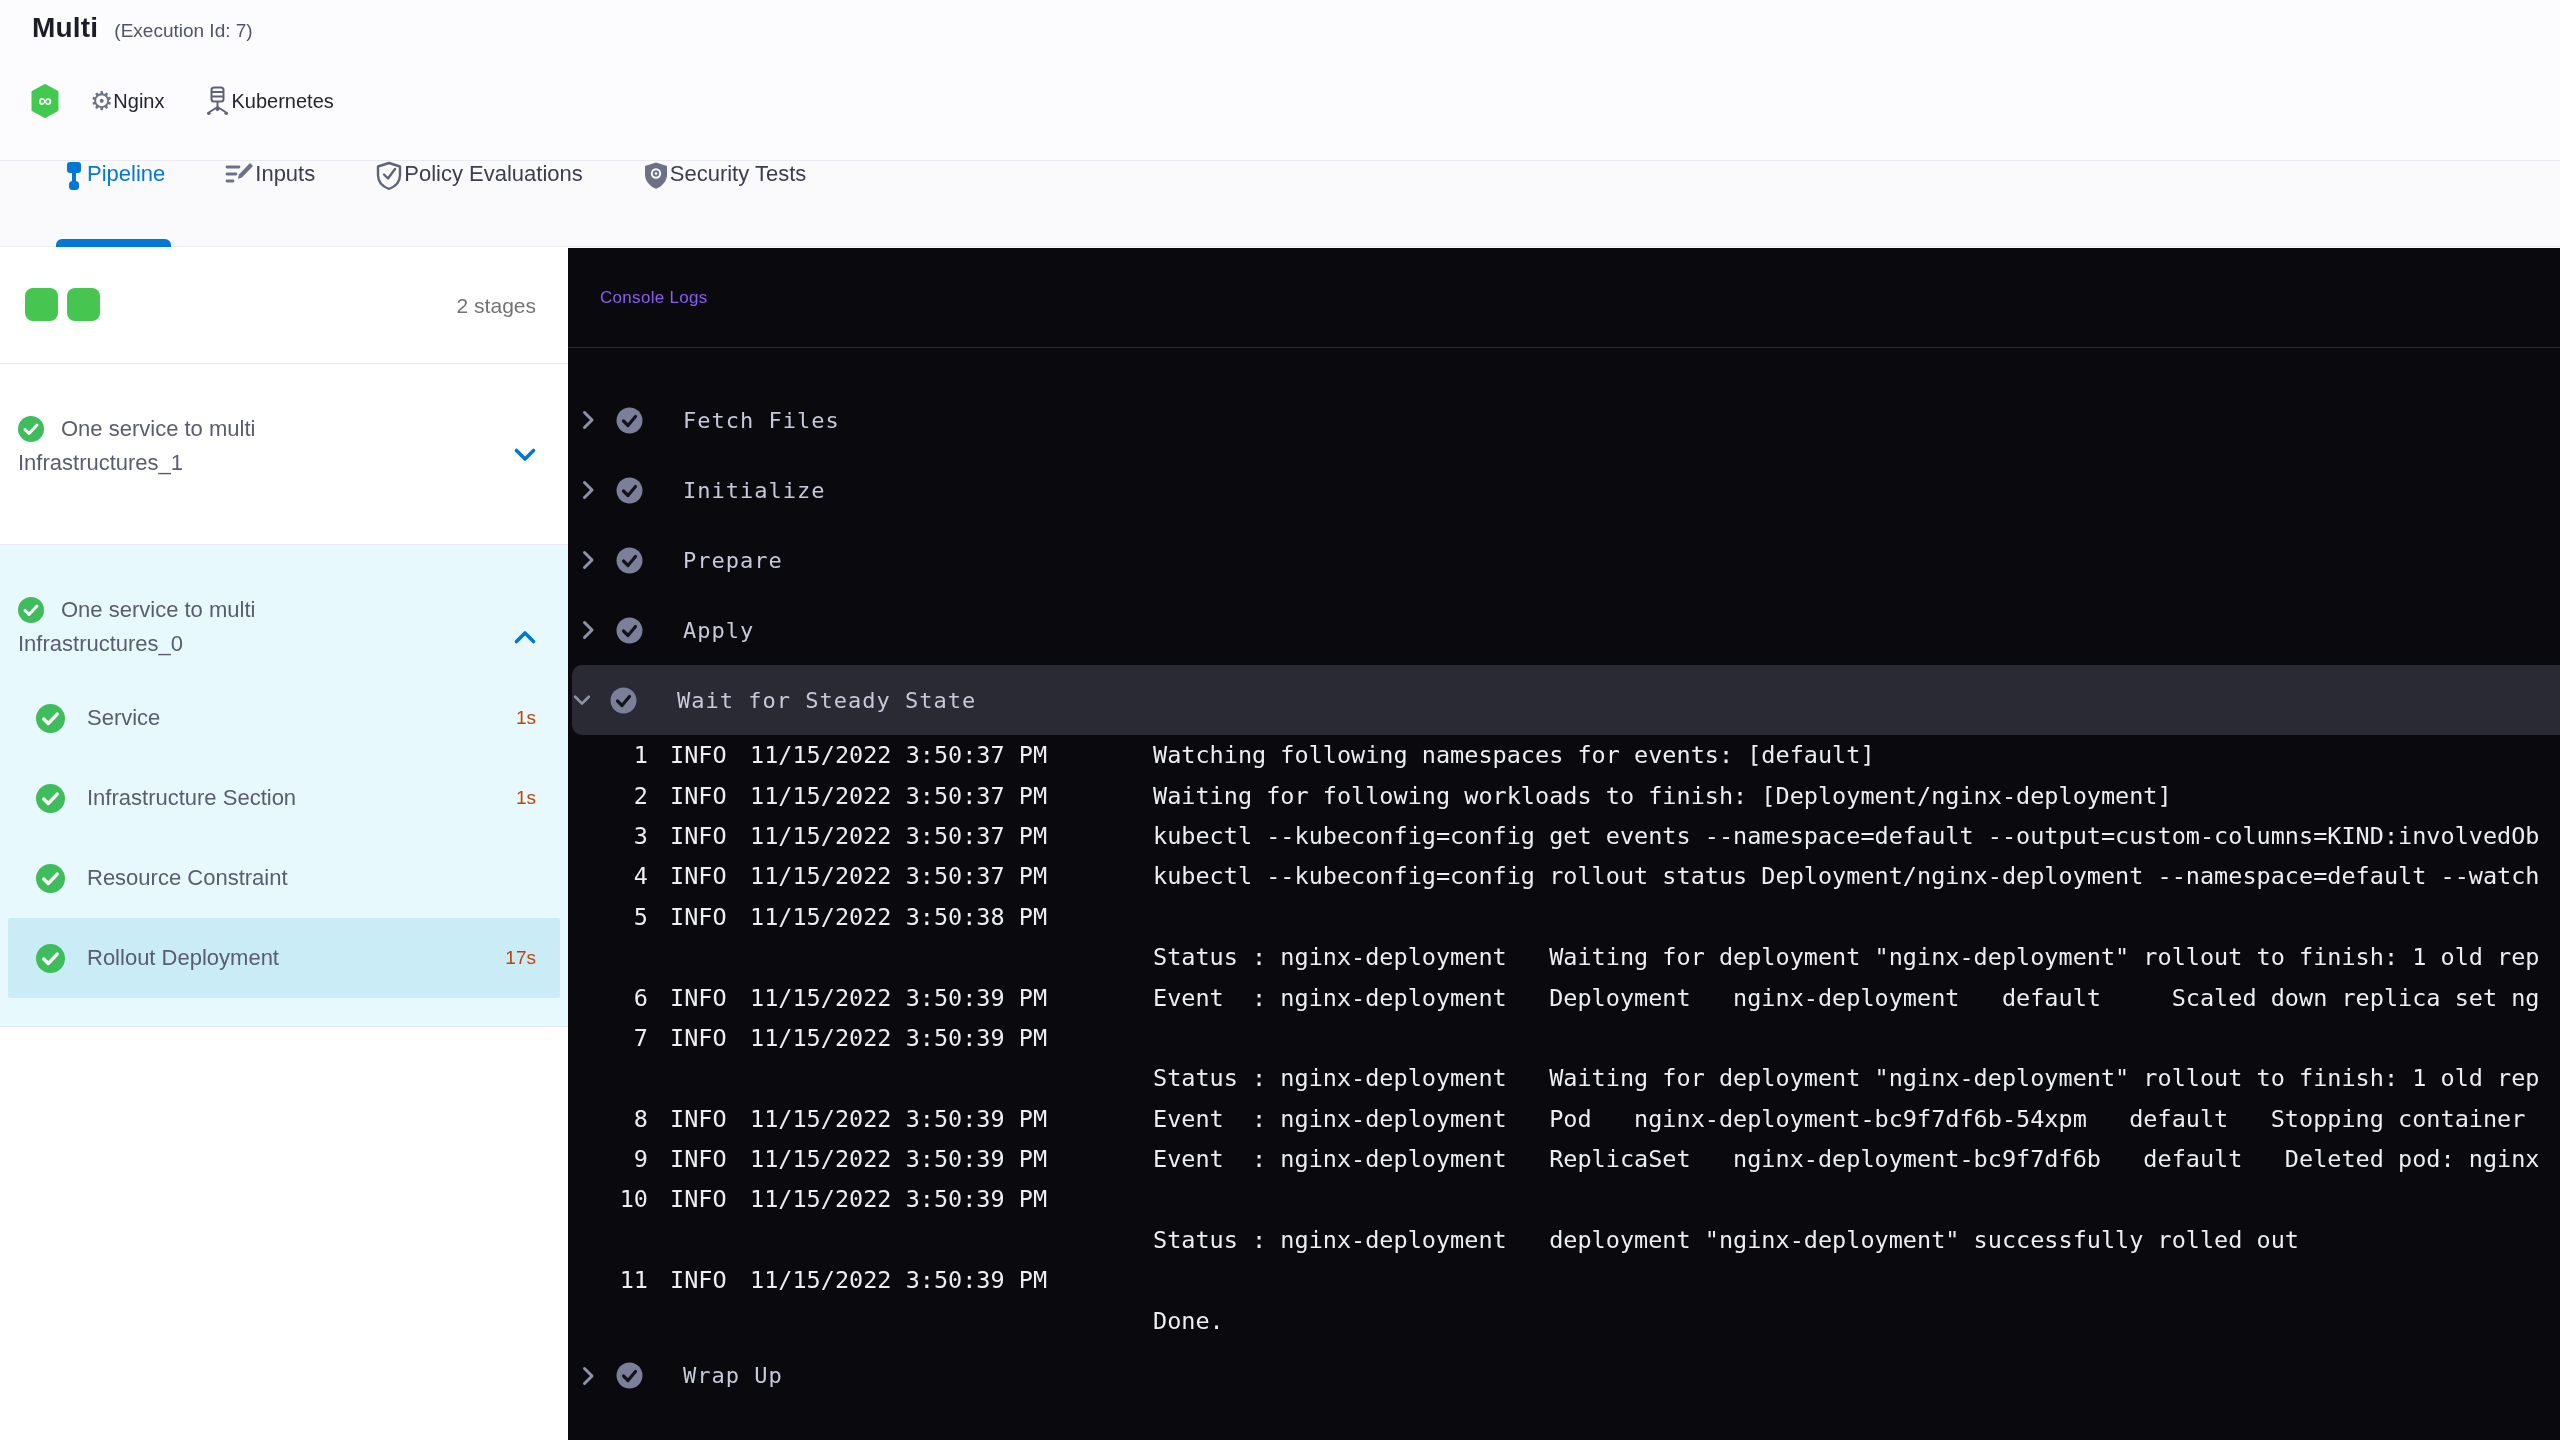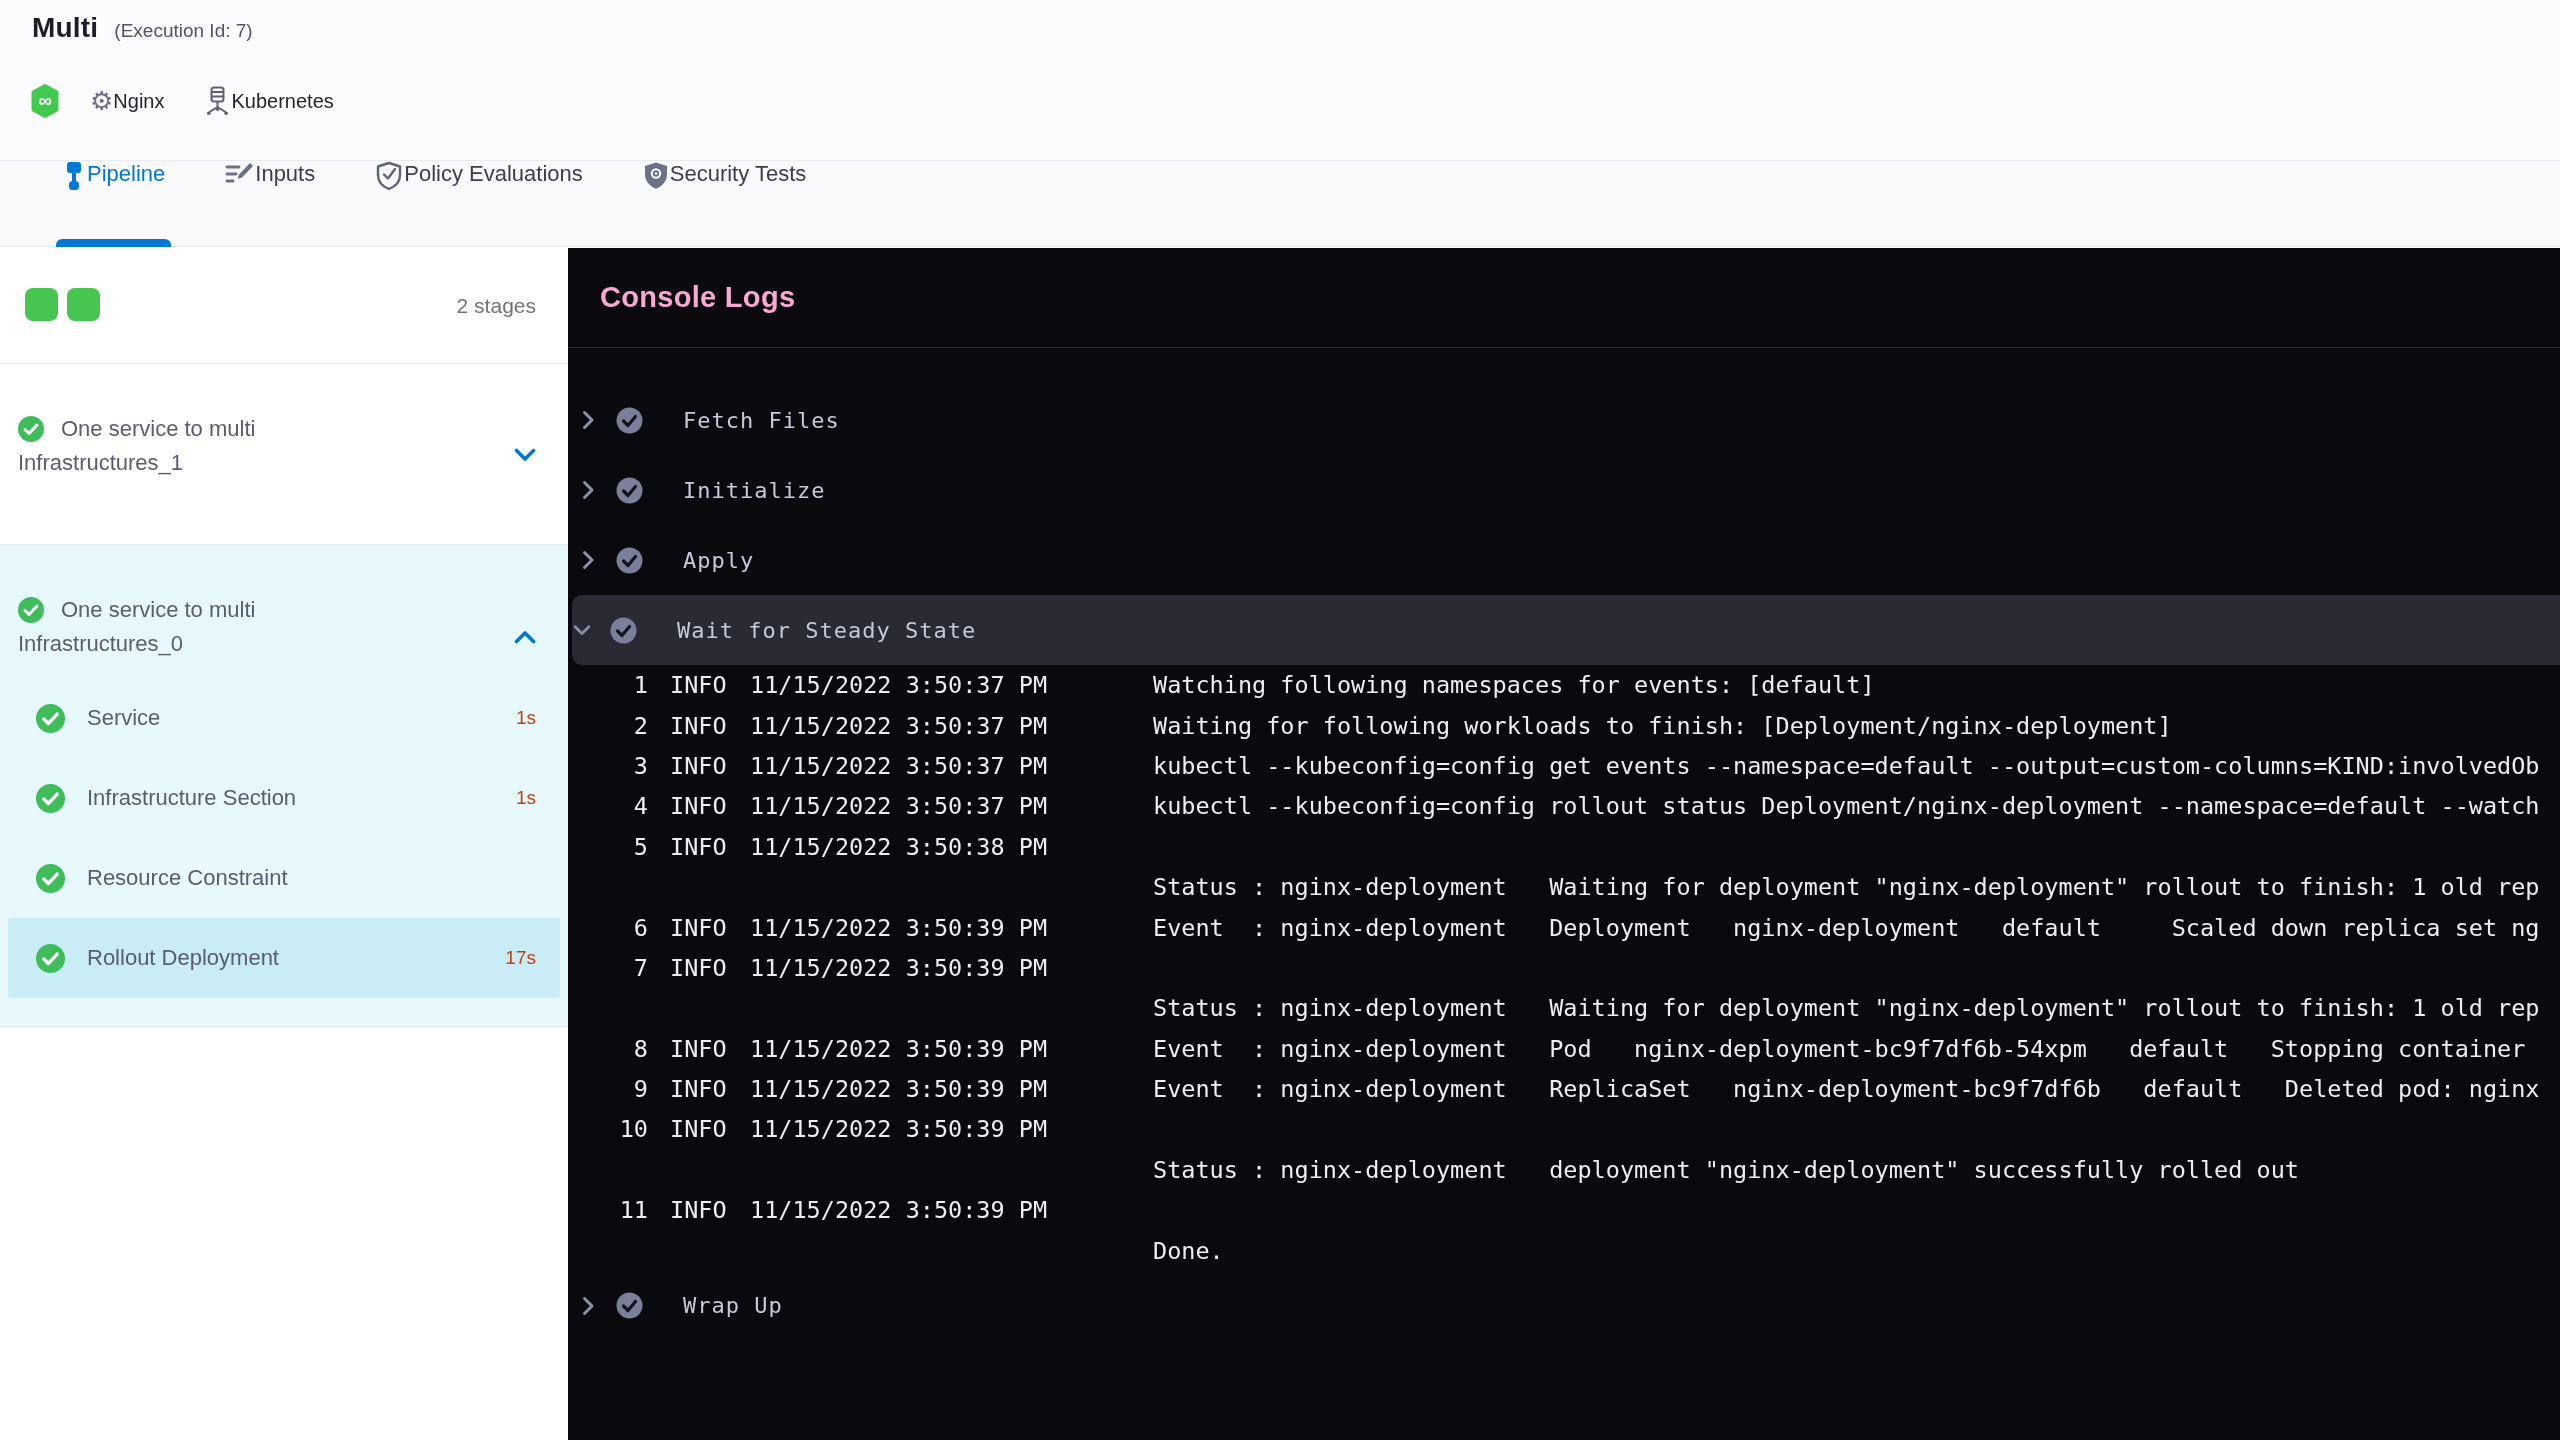--- a/index.html
+++ b/index.html
@@ -43,21 +43,21 @@
   .sb-steps{position:absolute;top:133px;left:0;right:0}
   .step-row{height:80px;display:flex;align-items:center;padding:0 32px 0 36px;cursor:pointer}
   .step-row.selected{background:#c9ecf7;border-radius:2px;margin:0 8px;padding:0 24px 0 28px}
   .step-label{font-size:22px;color:#5a5c70;margin-left:22px}
   .step-dur{margin-left:auto;font-size:19px;color:#c2410c}
 
   
   .console{position:absolute;left:568px;top:248px;right:0;bottom:0;background:#0a0a0e;overflow:hidden}
   .console-header{height:100px;display:flex;align-items:center;padding-left:32px;
                   border-bottom:1px solid #2b2c35;box-sizing:border-box}
-  .console-title{font-size:29px;font-weight:700;color:#f9a8d4;letter-spacing:.3px}
+  .console-title{font-size:17px;font-weight:400;color:#8b5cf6;letter-spacing:.3px}
   .steps-list{padding-top:37px}
   .c-step{height:70px;display:flex;align-items:center;padding-left:10px;cursor:pointer}
   .c-chev{width:20px;display:flex;justify-content:center}
   .c-check{margin-left:18px;display:flex}
   .c-label{margin-left:40px;font-family:"DejaVu Sans Mono",monospace;font-size:22px;
            letter-spacing:1px;color:#c6c9da}
   .c-step.expanded{background:#292a33;border-radius:10px 0 0 10px;margin-left:4px;padding-left:0}
   .log-row{height:40.4px;display:flex;align-items:center;font-family:"DejaVu Sans Mono",monospace;
            font-size:23.5px;color:#eceef4;white-space:pre}
   .l-num{width:80px;text-align:right}
@@ -276,20 +276,34 @@
       <svg width="16" height="22" viewBox="0 0 16 22" fill="none">
         <path d="M4.5 3.5 L12 11 L4.5 18.5" stroke="#8d91ab" stroke-width="3" stroke-linecap="round" stroke-linejoin="round"></path>
       </svg>
     </span>
     <span class="c-check">
       <svg width="27" height="27" viewBox="0 0 27 27">
         <circle cx="13.5" cy="13.5" r="13" fill="#7b7f99"></circle>
         <path d="M7.5 14 L12 18.5 L19.5 9.5" stroke="#13141b" stroke-width="3.2" fill="none" stroke-linecap="round" stroke-linejoin="round"></path>
       </svg>
     </span>
+    <span class="c-label">Prepare</span>
+  </div>
+        <div class="c-step">
+    <span class="c-chev">
+      <svg width="16" height="22" viewBox="0 0 16 22" fill="none">
+        <path d="M4.5 3.5 L12 11 L4.5 18.5" stroke="#8d91ab" stroke-width="3" stroke-linecap="round" stroke-linejoin="round"></path>
+      </svg>
+    </span>
+    <span class="c-check">
+      <svg width="27" height="27" viewBox="0 0 27 27">
+        <circle cx="13.5" cy="13.5" r="13" fill="#7b7f99"></circle>
+        <path d="M7.5 14 L12 18.5 L19.5 9.5" stroke="#13141b" stroke-width="3.2" fill="none" stroke-linecap="round" stroke-linejoin="round"></path>
+      </svg>
+    </span>
     <span class="c-label">Apply</span>
   </div>
       </div>
     <div class="c-step expanded">
       <span class="c-chev">
         <svg width="22" height="16" viewBox="0 0 22 16" fill="none">
           <path d="M3.5 4.5 L11 12 L18.5 4.5" stroke="#8d91ab" stroke-width="3" stroke-linecap="round" stroke-linejoin="round"></path>
         </svg>
       </span>
       <span class="c-check">

